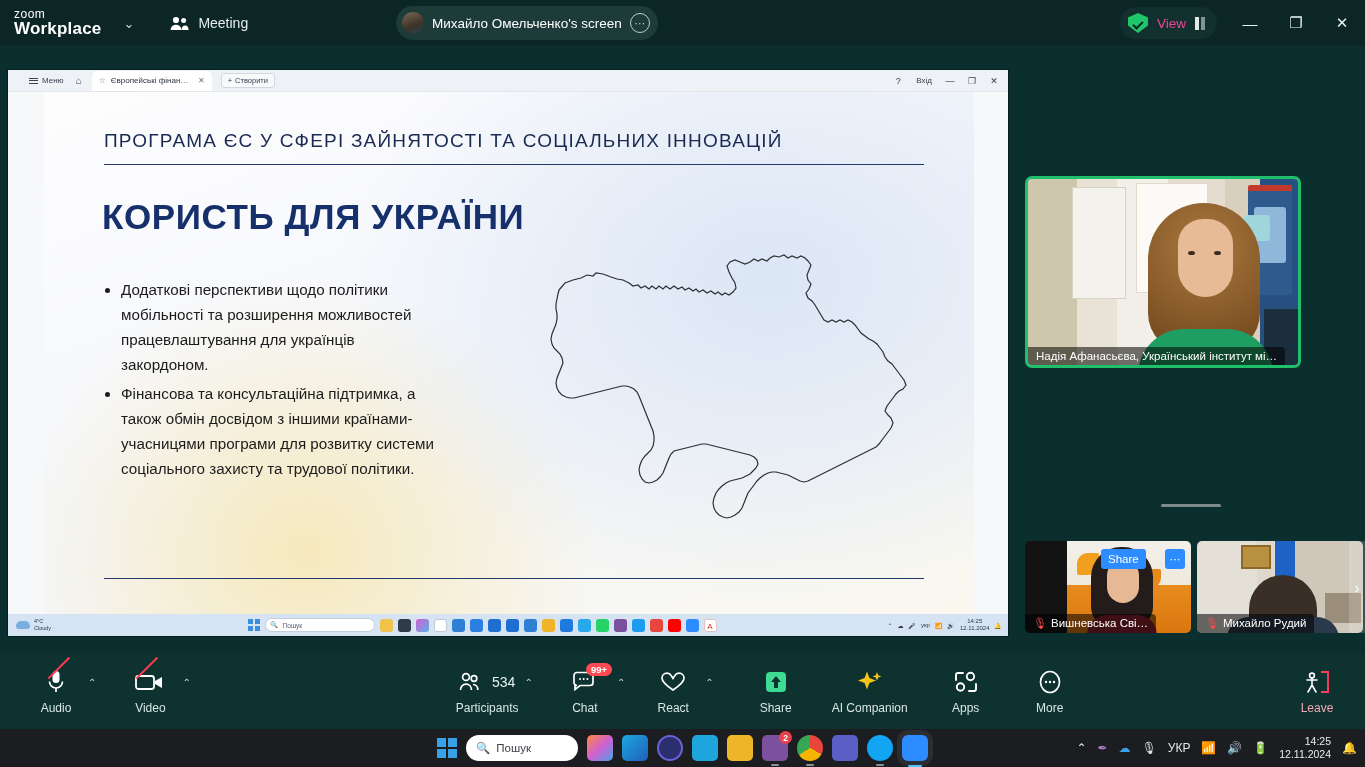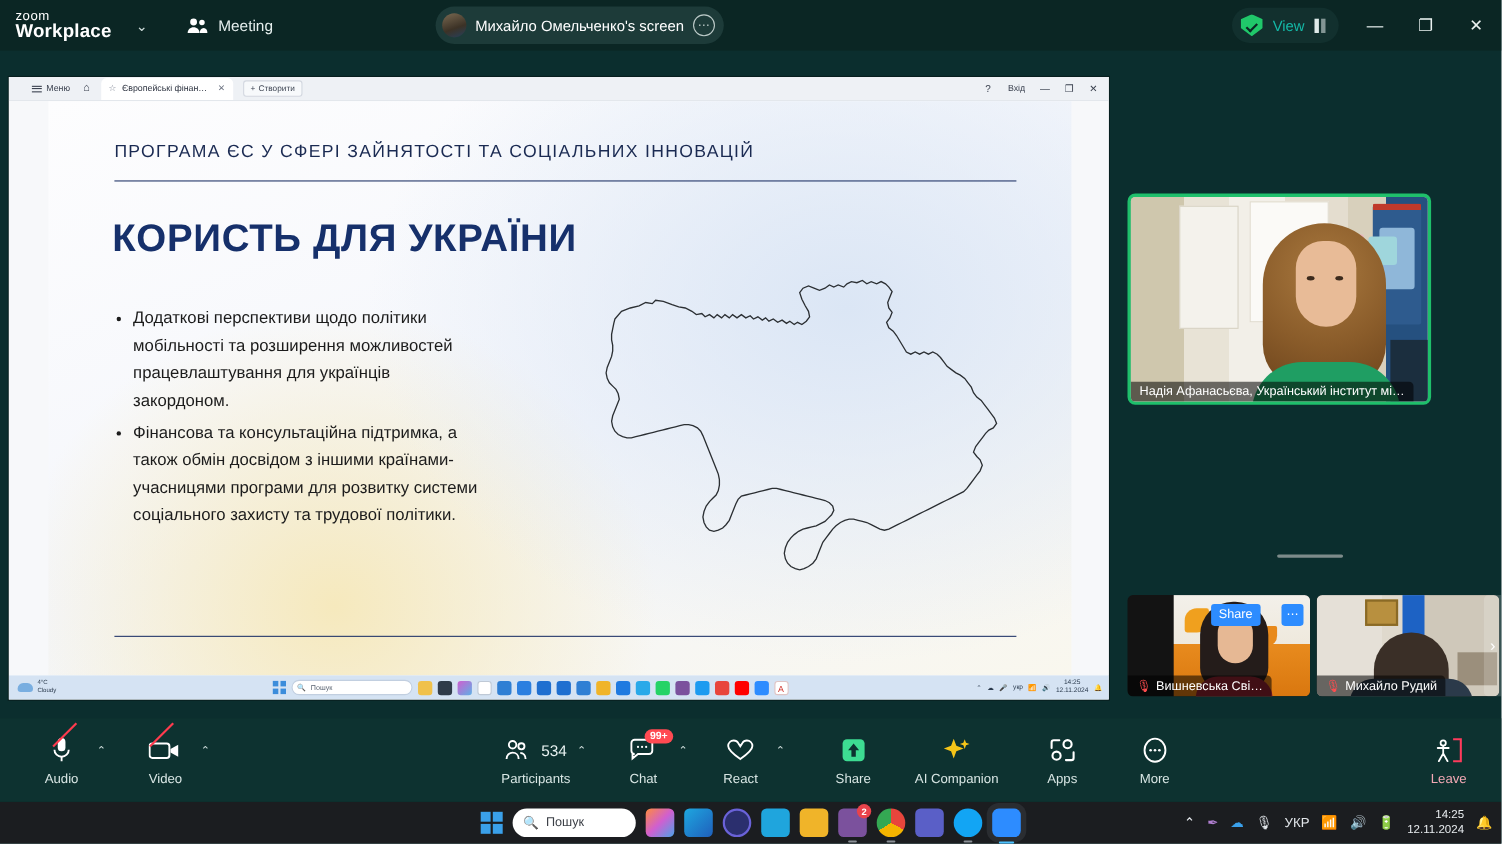--- a/index.html
+++ b/index.html
@@ -53,21 +53,21 @@
   .shield {
     width:20px;height:20px;background:#20c76a;
     clip-path:polygon(50% 0,100% 22%,100% 62%,50% 100%,0 62%,0 22%);
     position:relative; flex:none;
   }
   .shield::after{
     content:""; position:absolute; left:5px; top:8px; width:8px; height:4px;
     border-left:2px solid #0b2624; border-bottom:2px solid #0b2624;
     transform:rotate(-45deg);
   }
-  .zm-view-pill .vlbl { color:#14b8a6; font-size:13.5px; }
+  .zm-view-pill .vlbl { color:#ec4899; font-size:13.5px; }
   .viewgrid { display:flex; gap:2px; align-items:flex-end; }
   .viewgrid i { display:block; width:4px; background:#dfeae9; }
   .winbtn {
     width:46px; height:46px; display:flex; align-items:center; justify-content:center;
     color:#e9f1f0; font-size:15px; cursor:pointer;
   }
 
   
   #shared-screen {
     position:absolute; left:8px; top:70px; width:1000px; height:566px;
@@ -105,21 +105,21 @@
   }
   #slide {
     position:absolute; left:36px; top:0; width:930px; height:522px;
     background:
       radial-gradient(700px 520px at 78% 36%, #dbe6f5 0%, rgba(219,230,245,0) 62%),
       radial-gradient(430px 400px at 28% 88%, #f6e9bd 0%, rgba(246,233,189,0) 68%),
       linear-gradient(160deg,#fdfdfe 0%, #f4f6fb 55%, #f9f7ee 100%);
   }
   .slide-eyebrow {
     position:absolute; left:60px; top:38px; width:820px;
-    font-size:16px; letter-spacing:1.2px; color:#1a2a52; font-weight:500;
+    font-size:19px; letter-spacing:1.2px; color:#1a2a52; font-weight:500;
   }
   .slide-rule-top {
     position:absolute; left:60px; top:72px; width:820px; height:1px; background:#25386b;
   }
   .slide-rule-bottom {
     position:absolute; left:60px; top:486px; width:820px; height:1px; background:#25386b;
   }
   .slide-title {
     position:absolute; left:58px; top:105px;
     font-size:35px; font-weight:bold; color:#16306b; letter-spacing:.6px;

